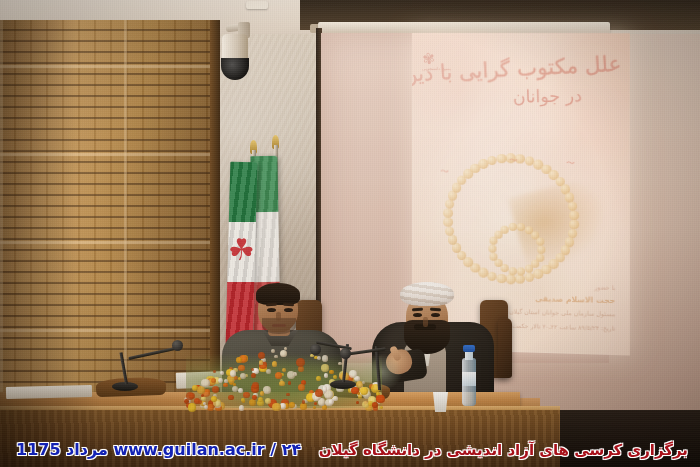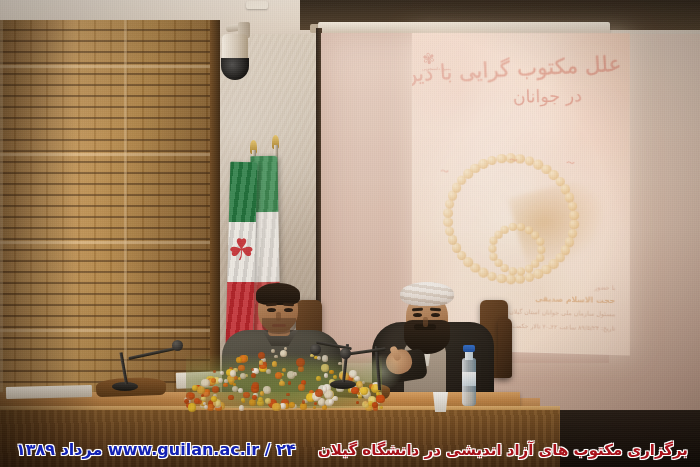--- a/index.html
+++ b/index.html
@@ -894,16 +894,16 @@
   <div class="bottle-body"></div>
   <div class="bottle-label"></div>
   <div class="bottle-neck"></div>
   <div class="bottle-cap"></div>
   <div class="cup"></div>
 
   <div class="noise"></div>
   <div class="warm"></div>
   <div class="vignette"></div>
 
-  <div class="caption caption-left">www.guilan.ac.ir / ۲۴ مرداد ۱۳۸۹</div>
-  <div class="caption caption-right">برگزاری مکتوب های آزاد اندیشی در دانشگاه گیلان</div>
+  <div class="caption caption-left">www.guilan.ac.ir / ۲۴ مرداد 1175</div>
+  <div class="caption caption-right">برگزاری کرسی های آزاد اندیشی در دانشگاه گیلان</div>
 
 </div>
 
 </body></html>

